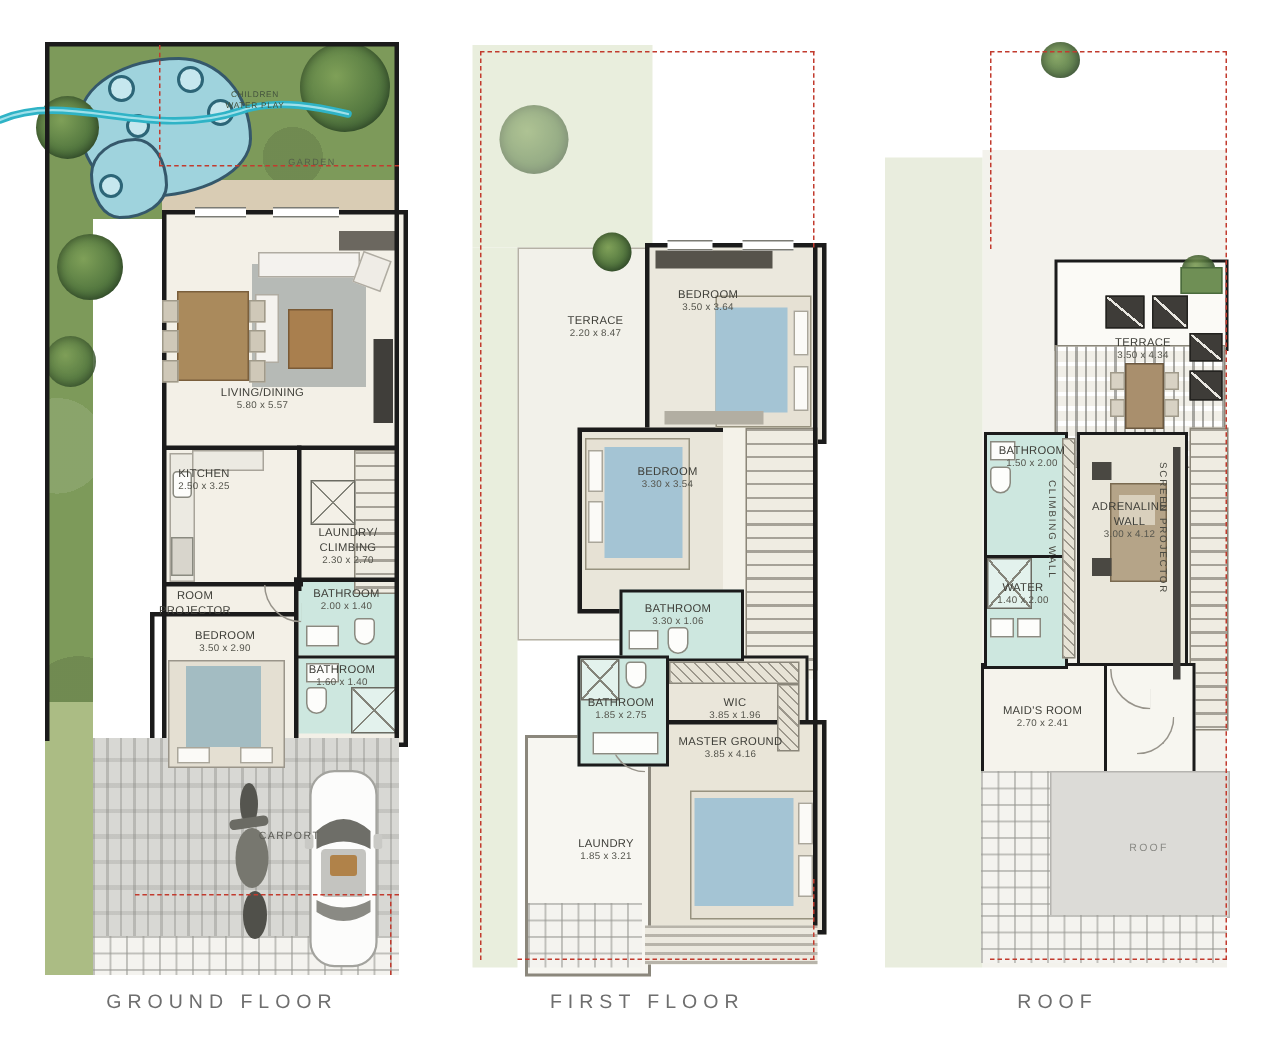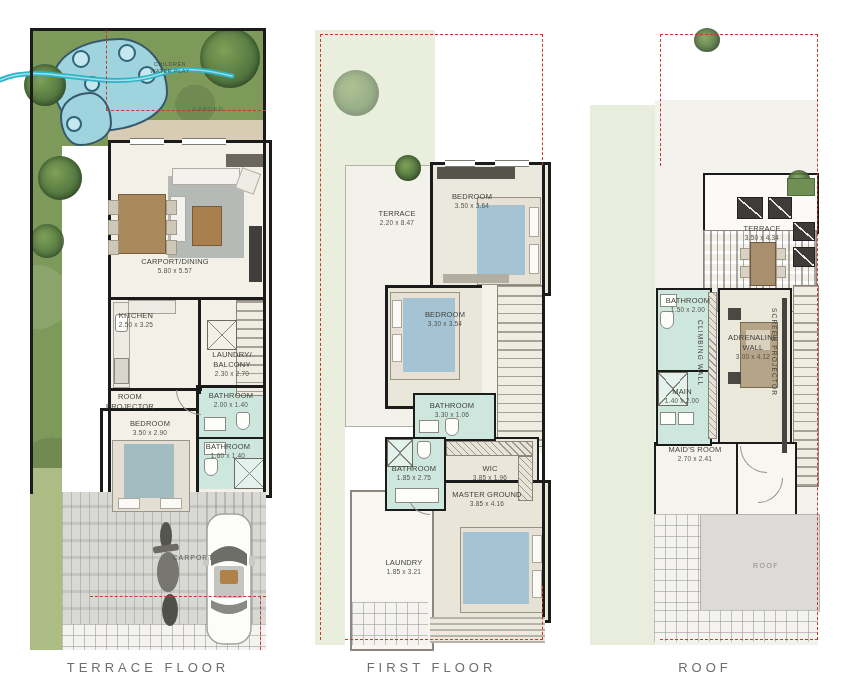--- a/index.html
+++ b/index.html
@@ -131,30 +131,30 @@
   </svg>
 
   <div class="lbl" style="left:140px;top:40px;font-size:5.5px;color:#44543e;letter-spacing:.5px">
     <div>CHILDREN</div>
     <div>WATER PLAY</div>
   </div>
   <div class="lbl" style="left:178px;top:82px;font-size:6px;color:#566249;letter-spacing:1px">
     <div>GARDEN</div>
   </div>
   <div class="lbl" style="left:145px;top:238px">
-    <div>CARPORT/DINING</div>
+    <div>LIVING/DINING</div>
     <div class="dims">5.80 x 5.57</div>
   </div>
   <div class="lbl" style="left:106px;top:292px">
     <div>KITCHEN</div>
     <div class="dims">2.50 x 3.25</div>
   </div>
   <div class="lbl" style="left:202px;top:336px">
     <div>LAUNDRY/</div>
-    <div>BALCONY</div>
+    <div>CLIMBING</div>
     <div class="dims">2.30 x 2.70</div>
   </div>
   <div class="lbl" style="left:100px;top:374px">
     <div>ROOM</div>
     <div>PROJECTOR</div>
   </div>
   <div class="lbl" style="left:120px;top:400px">
     <div>BEDROOM</div>
     <div class="dims">3.50 x 2.90</div>
   </div>
@@ -326,25 +326,25 @@
     <div class="dims">1.50 x 2.00</div>
   </div>
   <div class="vlbl" style="left:107px;top:290px;height:120px">CLIMBING WALL</div>
   <div class="lbl" style="left:163px;top:317px">
     <div>ADRENALINE</div>
     <div>WALL</div>
     <div class="dims">3.00 x 4.12</div>
   </div>
   <div class="vlbl" style="left:181px;top:278px;height:145px">SCREEN PROJECTOR</div>
   <div class="lbl" style="left:92px;top:366px">
-    <div>MAIN</div>
+    <div>WATER</div>
     <div class="dims">1.40 x 2.00</div>
   </div>
-  <div class="lbl" style="left:105px;top:424px">
+  <div class="lbl" style="left:105px;top:448px">
     <div>MAID'S ROOM</div>
     <div class="dims">2.70 x 2.41</div>
   </div>
   <div class="lbl" style="left:176px;top:536px;font-size:7px;letter-spacing:1.5px;color:#8a8a85">ROOF</div>
 </div>
 
-<div class="caption" style="left:30px;width:236px">TERRACE FLOOR</div>
+<div class="caption" style="left:30px;width:236px">GROUND FLOOR</div>
 <div class="caption" style="left:315px;width:233px">FIRST FLOOR</div>
 <div class="caption" style="left:590px;width:230px">ROOF</div>
 
 </body></html>

